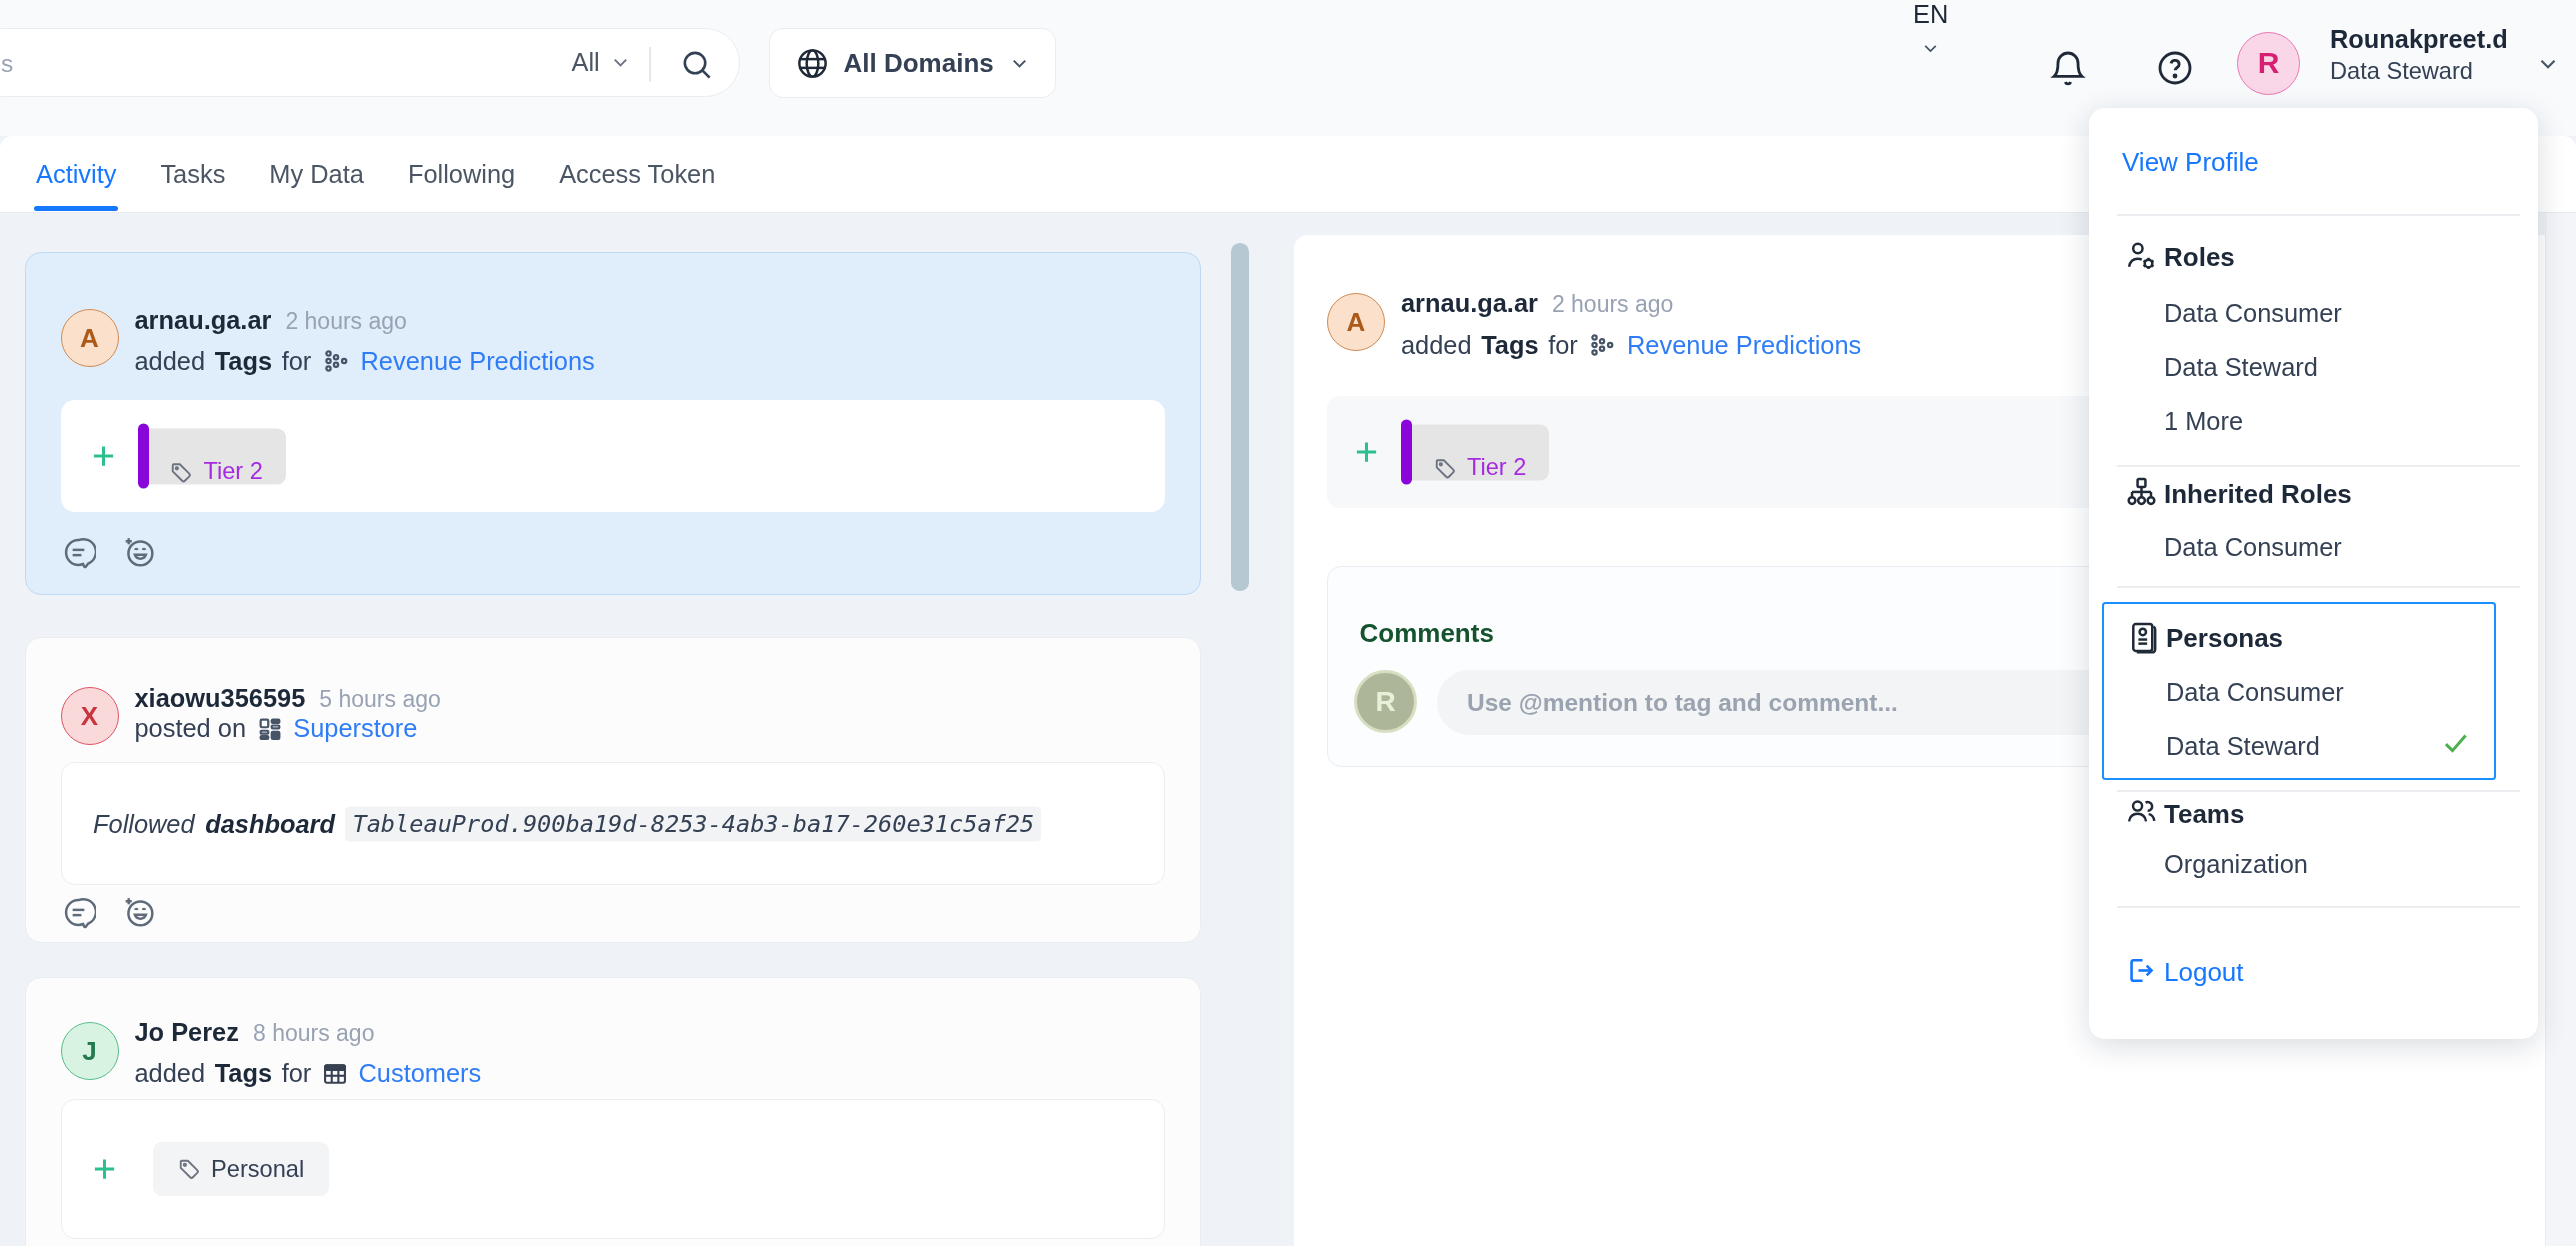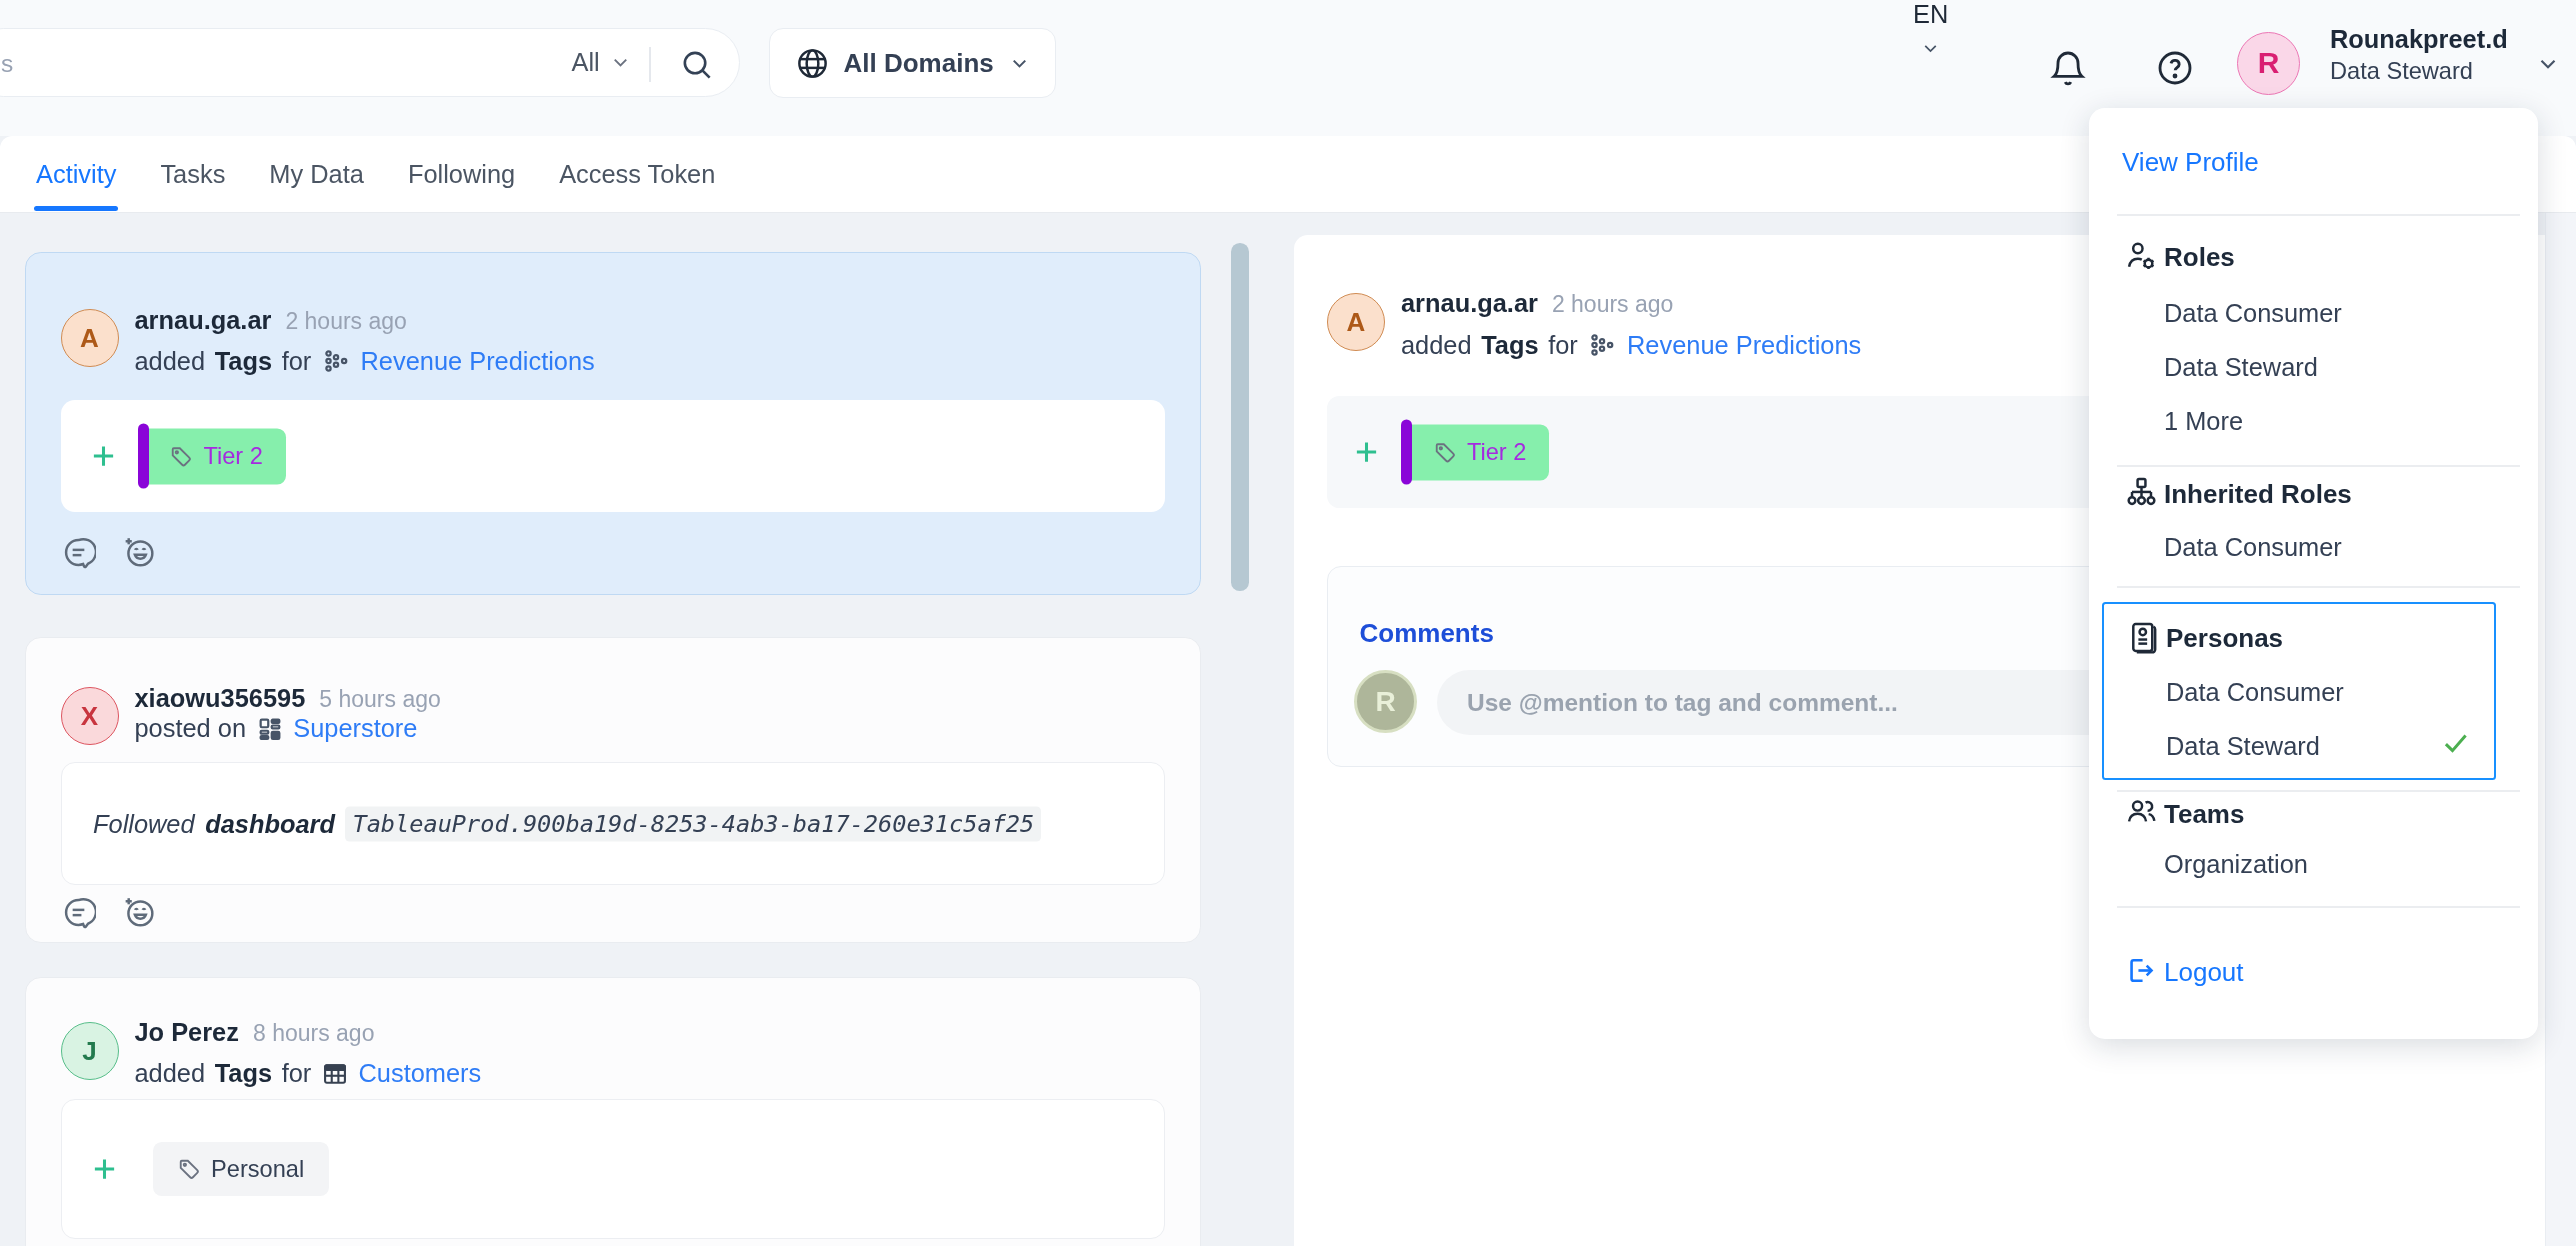--- a/index.html
+++ b/index.html
@@ -58,35 +58,35 @@
   .fname { font-size:25.4px; font-weight:700; color:#1d2939; }
   .ftime { font-size:23px; color:#98a2b3; }
   .action-row { position:absolute; left:109px; display:flex; align-items:center; gap:9.6px; font-size:25.4px; color:#344054; }
   .action-row b { color:#1d2939; }
   .entity-link { color:#2e7cf6; font-weight:500; cursor:pointer; }
   .inner-box { position:absolute; left:35px; right:35px; background:#ffffff; border-radius:14px; }
   .inner-bordered { border:1.8px solid #eceef2; }
   .plus-btn { position:absolute; left:26px; top:50%; transform:translateY(-50%); color:#2ebf8f; cursor:pointer; display:flex; }
   .tier-chip { position:absolute; left:77px; top:50%; transform:translateY(-50%); display:flex; align-items:center; cursor:pointer; }
   .tier-bar { width:11.4px; height:65px; border-radius:6.1px; background:#8a05d8; z-index:1; }
-  .tier-body { margin-left:-2.6px; height:56px; display:flex; align-items:center; gap:10.5px; padding:0 23px; background:#86efac; border-radius:0 8.8px 8.8px 0; color:#a52ae0; font-size:23.6px; font-weight:500; }
+  .tier-body { margin-left:-2.6px; height:56px; display:flex; align-items:flex-end; gap:10.5px; padding:0 23px; background:#e5e5e5; border-radius:0 8.8px 8.8px 0; color:#a52ae0; font-size:23.6px; font-weight:500; }
   .plain-chip { position:absolute; left:91px; top:50%; transform:translateY(-50%); height:54px; display:flex; align-items:center; gap:10.5px; padding:0 24.5px; background:#f3f4f6; border-radius:8.8px; color:#344054; font-size:23.6px; cursor:pointer; }
   .react-row { position:absolute; left:35px; display:flex; gap:26px; color:#5f6b7a; }
   .react-row > span { cursor:pointer; display:flex; }
   .followed-line { position:absolute; left:31.5px; top:50%; transform:translateY(-50%); display:flex; align-items:center; gap:10.5px; font-size:25.4px; color:#344054;font-style:italic; }
   .followed-line b { color:#1d2939; }
   .code { font-family:"DejaVu Sans Mono", monospace; font-size:23.6px; background:#f1f3f4; border-radius:4.4px; padding:3.5px 7px; color:#344054; }
 
   .scroll-thumb { position:absolute; left:1231px; top:243px; width:17.5px; height:348px; border-radius:8.8px; background:#b6c8d2; cursor:pointer; }
 
   
   .right-panel { position:absolute; left:1294px; top:235px; width:1259px; height:1050px; background:#ffffff; border-radius:14px 0 0 0; }
   .rp-tagbox { position:absolute; left:33px; top:161px; width:1192px; height:112px; background:#f6f8fa; border-radius:12.3px; }
   .comments-card { position:absolute; left:33px; top:331px; width:1192px; height:201px; background:#fcfdfe; border:1.8px solid #e9edf2; border-radius:14px; }
-  .comments-title { position:absolute; left:31.5px; top:51px; font-size:26px; font-weight:700; color:#1d4ed8;text-align:center; }
+  .comments-title { position:absolute; left:31.5px; top:51px; font-size:26px; font-weight:700; color:#14532d;text-align:center; }
   .avatar-comment { position:absolute; left:26px; top:103px; width:63px; height:63px; background:#aeb69a; border:3.5px solid #d7dfc2; color:#e9f0d9; font-size:28px; }
   .comment-input { position:absolute; left:109px; top:103px; width:1050px; height:65px; border:none; outline:none; background:#f2f4f6; border-radius:33px; padding:0 30px; font-size:24.5px; color:#344054; font-family:"Liberation Sans", sans-serif;font-weight:bold; }
   .comment-input::placeholder { color:#9aa3af; }
   .right-strip { position:absolute; left:2545px; top:213px; width:31px; height:1034px; background:#f3f5f9; border-left:1.8px solid #e9edf2; }
 
   
   .dropdown { position:absolute; left:2089px; top:108px; width:449px; height:931px; background:#ffffff; border-radius:15.8px; box-shadow:0 7px 30px rgba(18,38,63,.16); }
   .dd-link { color:#1677ff; font-size:26px; cursor:pointer; }
   .dd-divider { position:absolute; left:28px; width:403px; height:1.8px; background:#ebedf0; }
   .dd-icon { position:absolute; left:35px; color:#1f2937; display:flex; }

